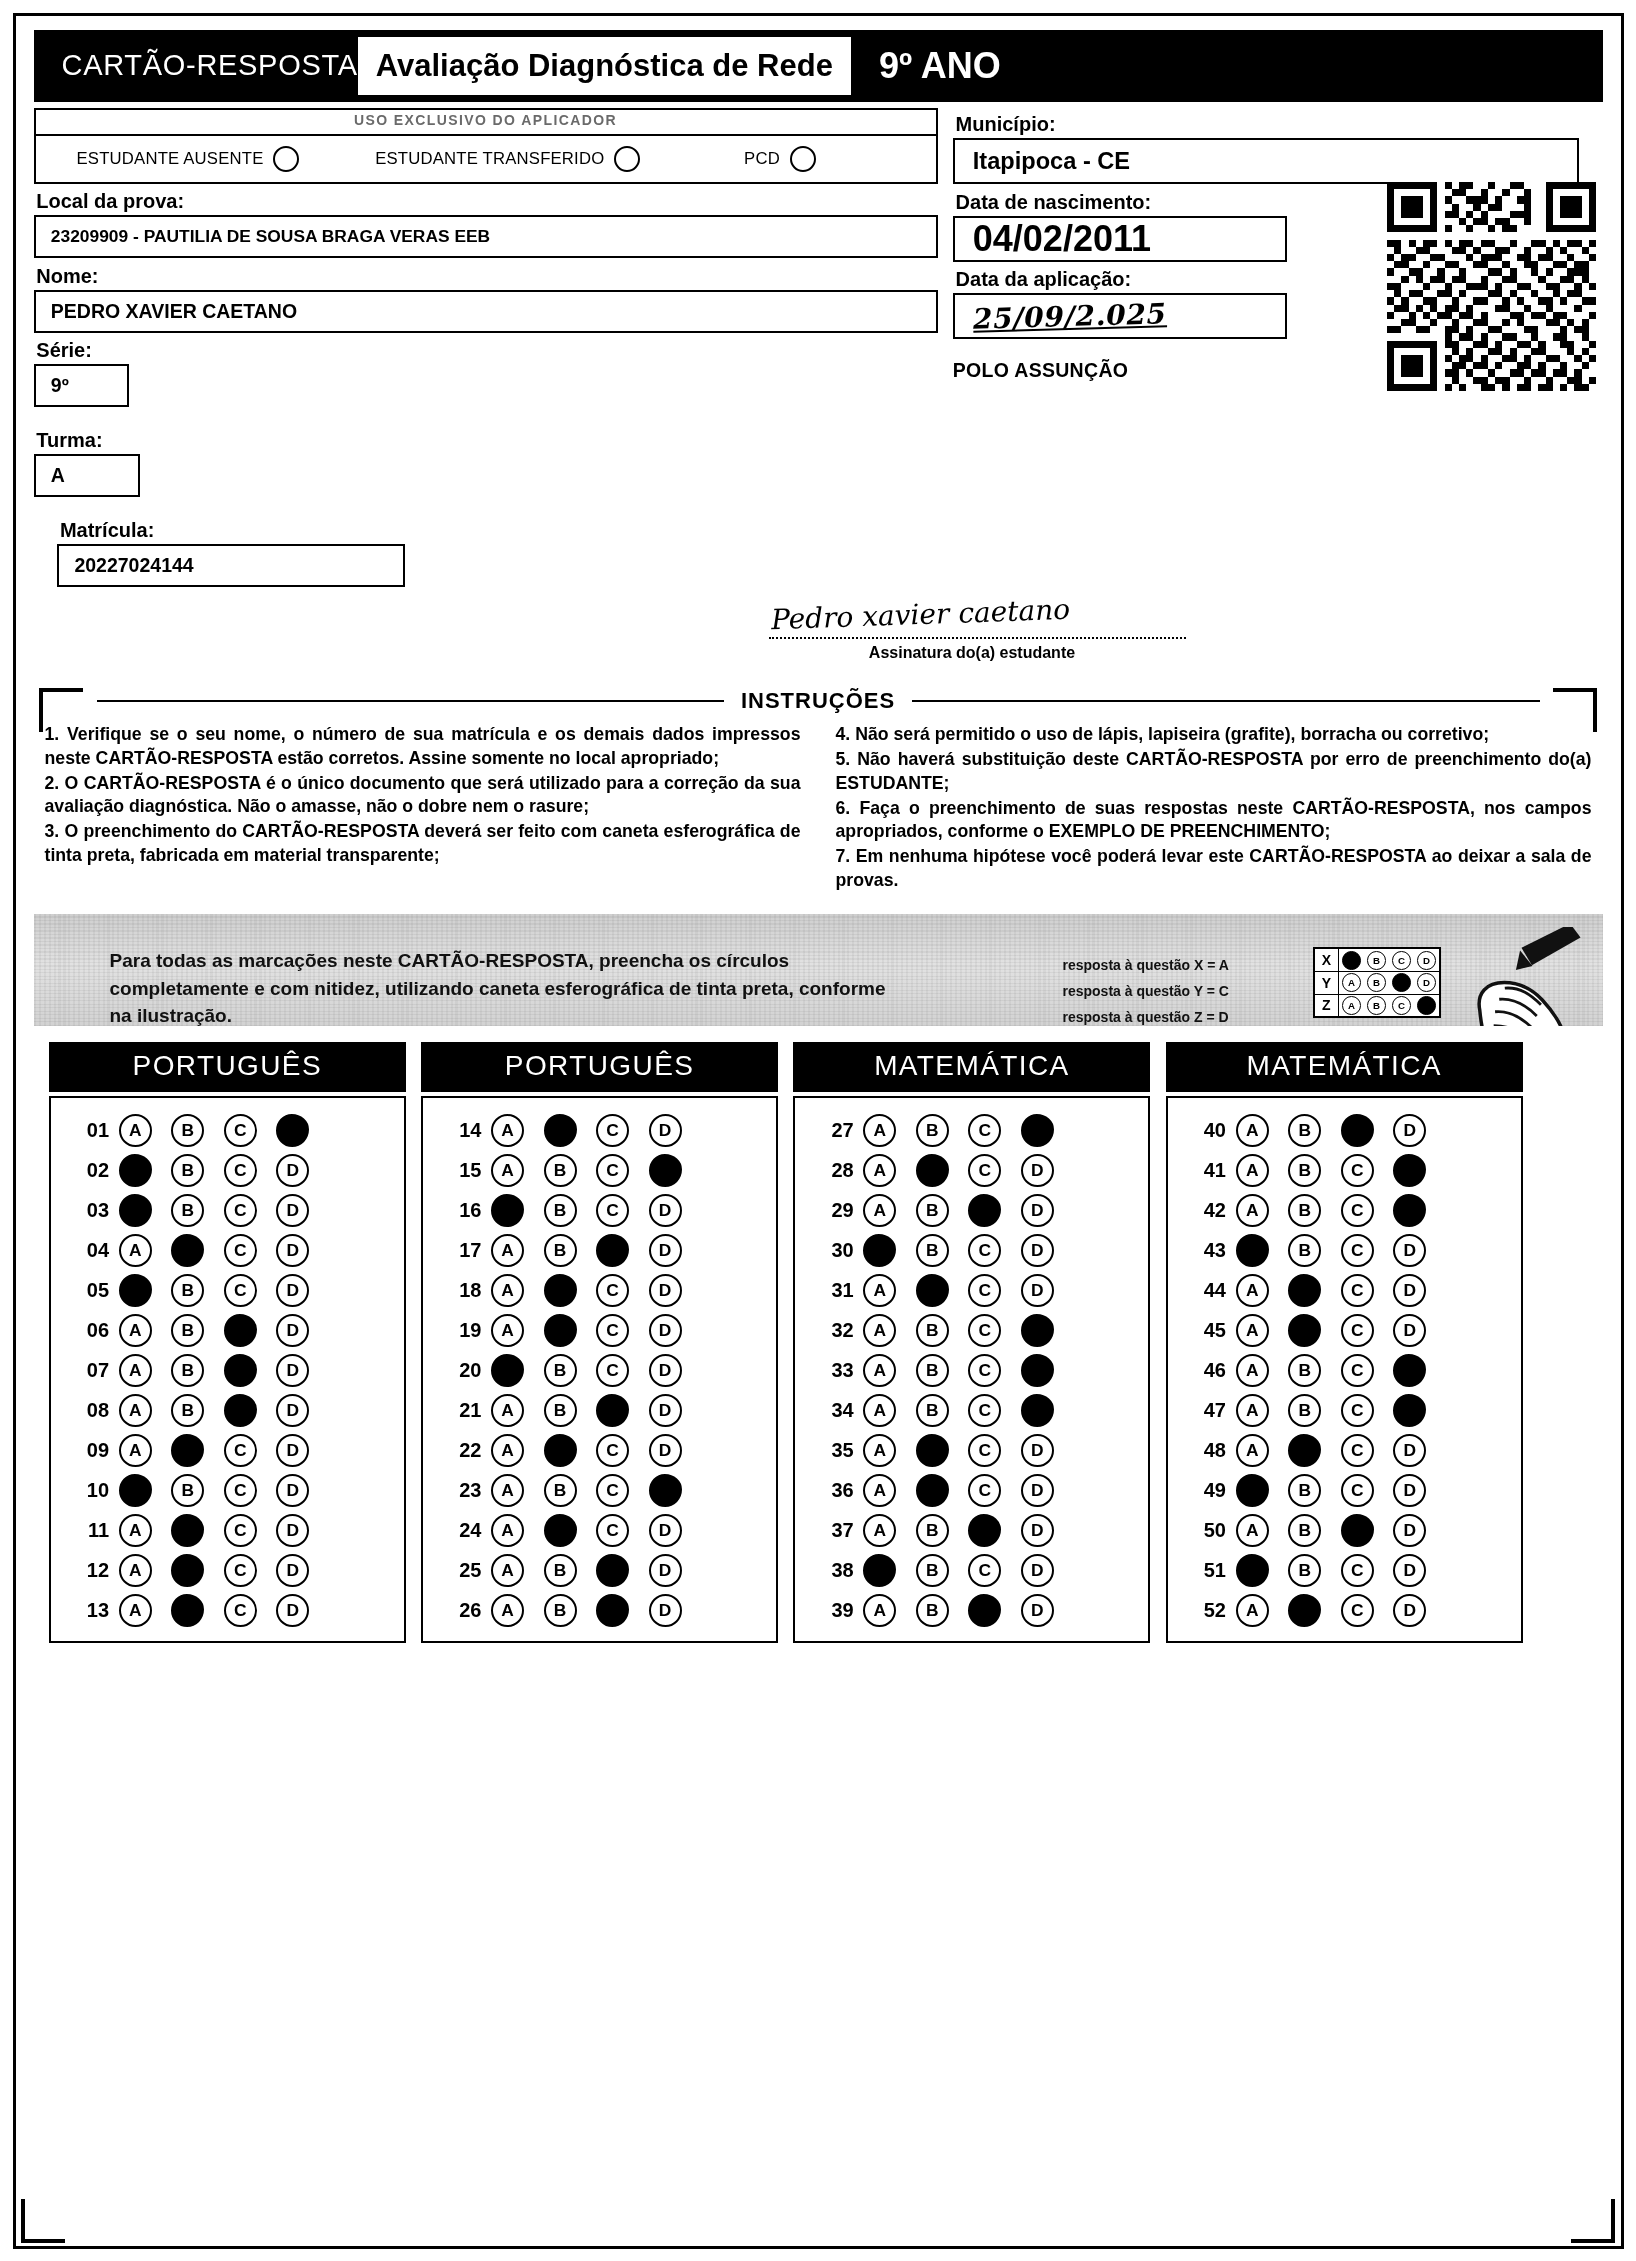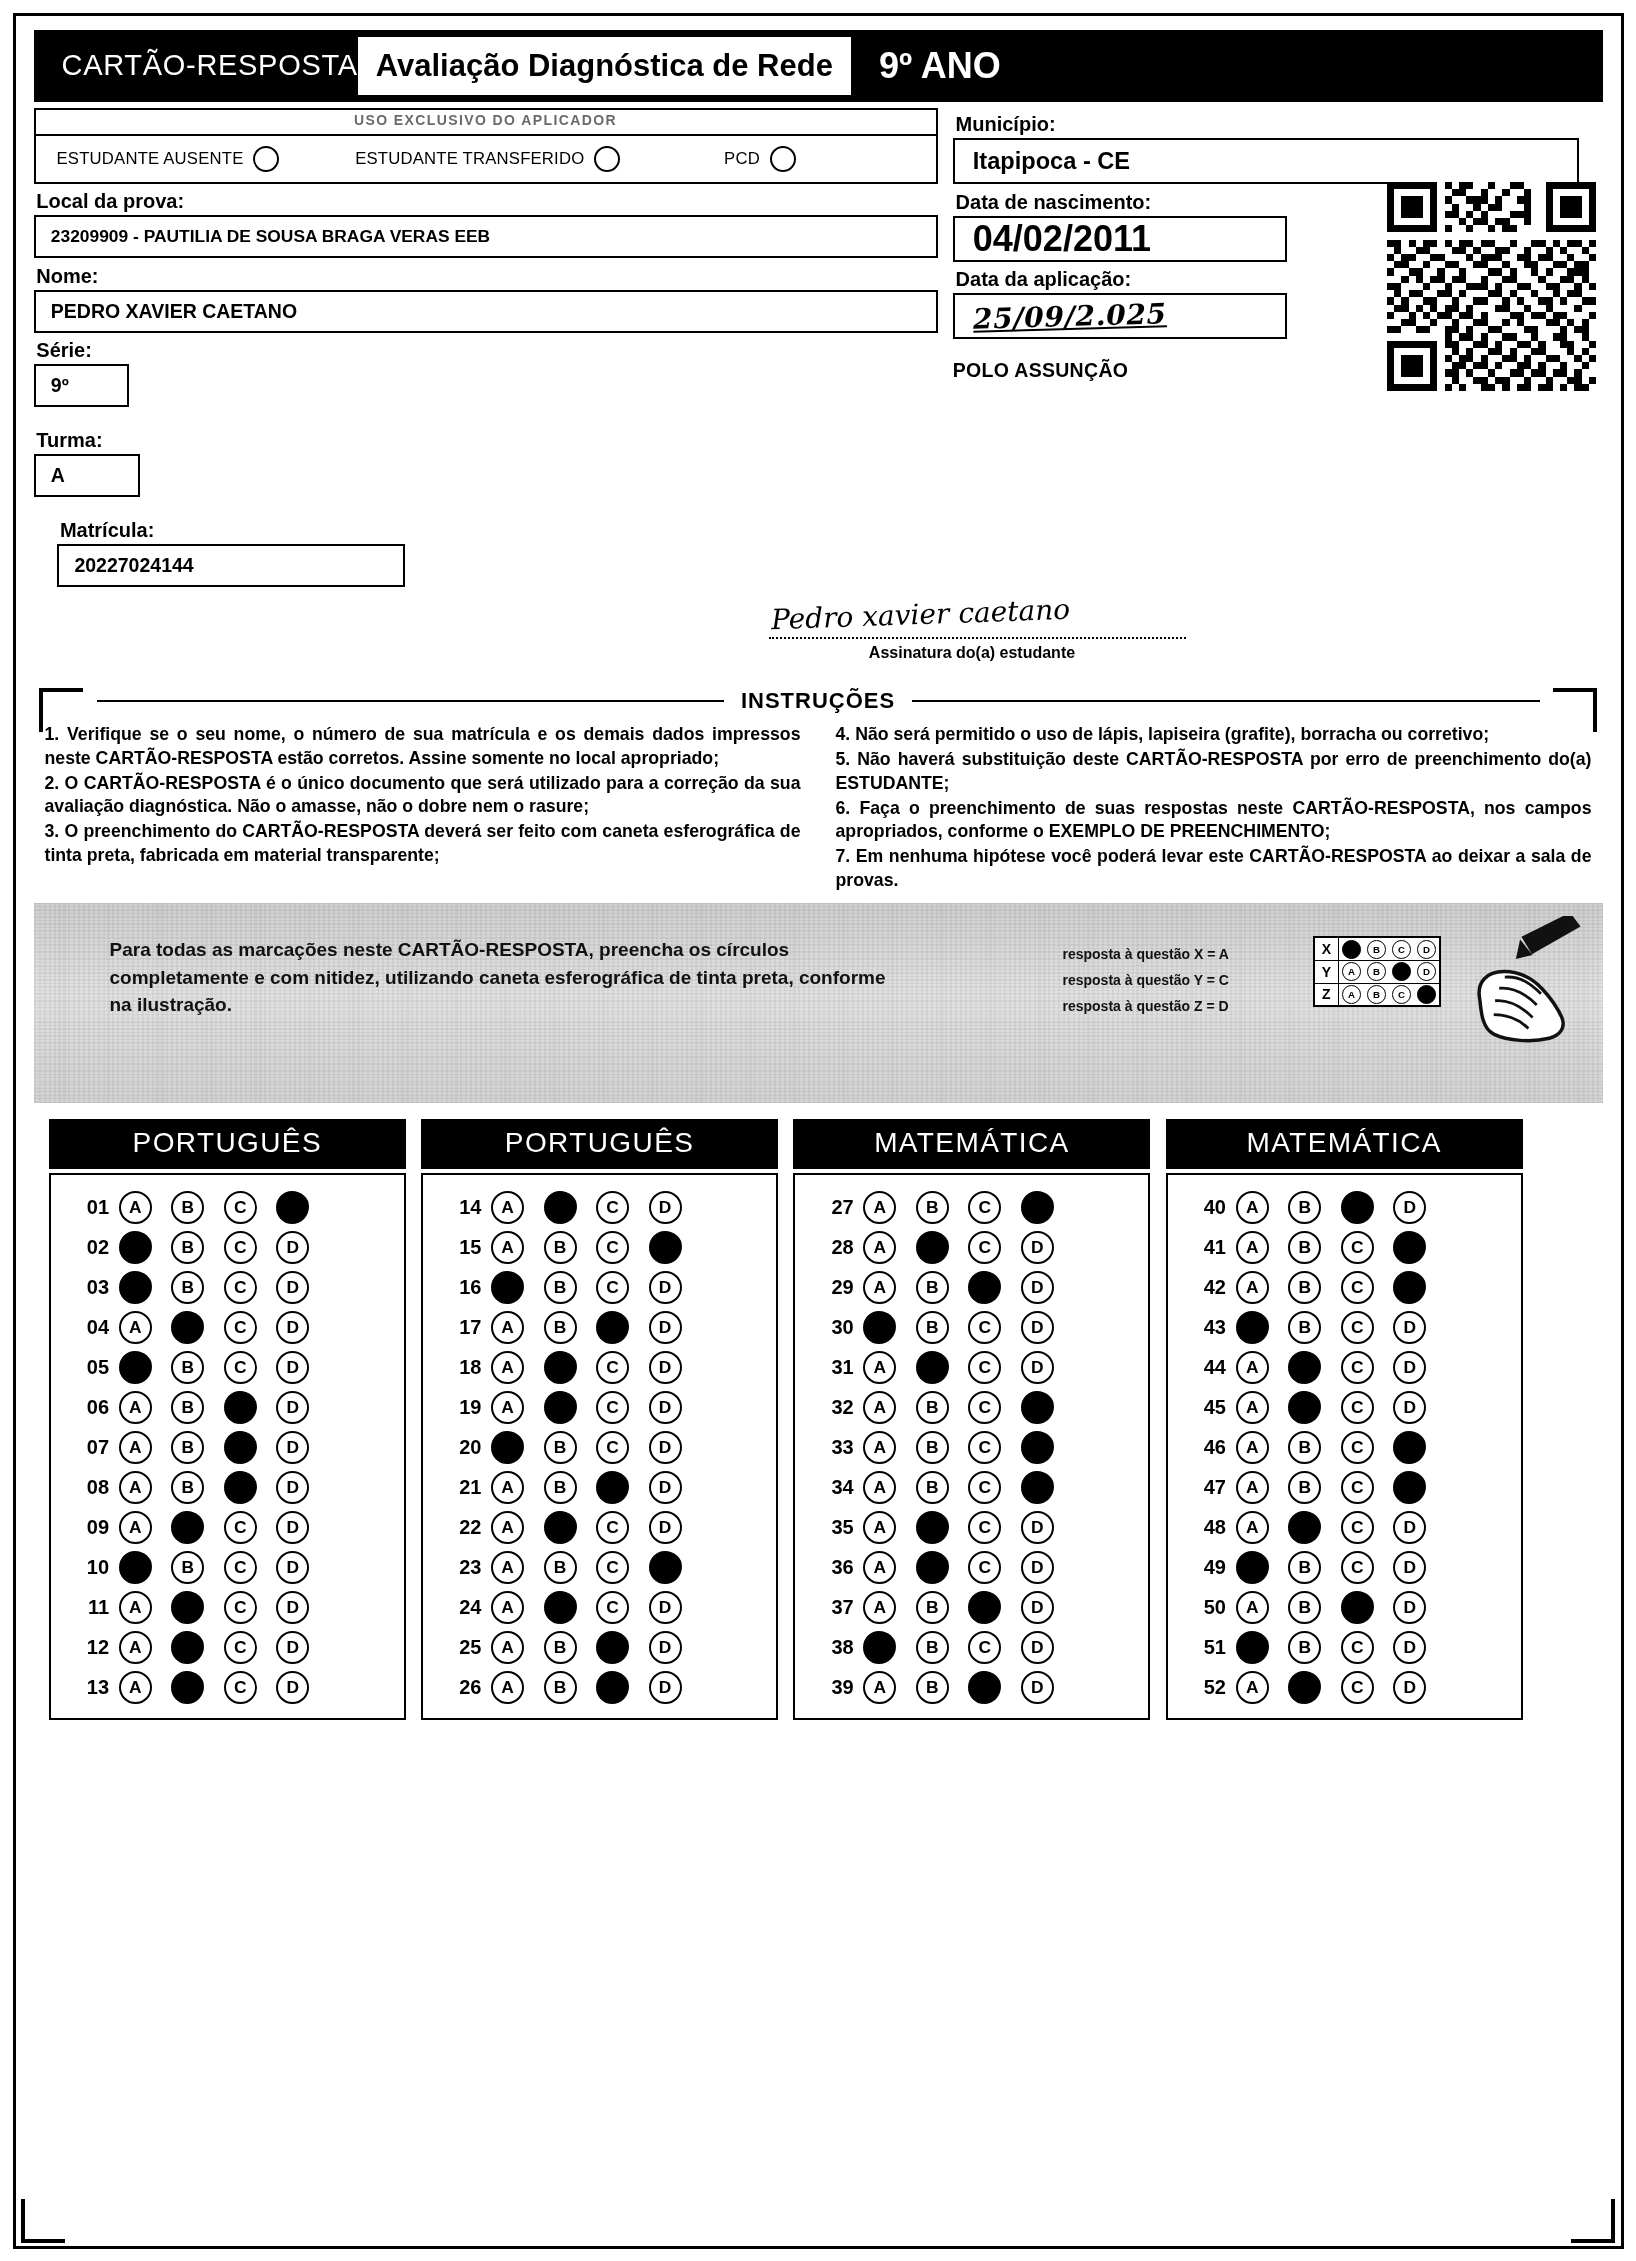--- a/index.html
+++ b/index.html
@@ -106,21 +106,21 @@
     display: flex;
     align-items: center;
     font-size: 16.7px;
     letter-spacing: 0.2px;
   }
   .app-item {
     display: flex;
     align-items: center;
     gap: 9.7px;
   }
-  .app-item.a1 { margin-left: 21px; }
+  .app-item.a1 { margin-left: 41px; }
   .app-item.a2 { margin-left: 76px; }
   .app-item.a3 { margin-left: 104px; }
   .bubble-sm {
     width: 22px; height: 22px;
     border: 2.1px solid #000;
     border-radius: 50%;
     display: inline-block;
   }
 
   .field-label {
@@ -258,21 +258,22 @@
     flex: 1;
     font-size: 17.7px;
     line-height: 1.33;
     text-align: justify;
     font-weight: 700;
   }
   .instr-col p { margin: 0 0 1.4px 0; }
 
   
   .example-band {
-    height: 200px;
+    margin-top: 11px;
+    height: 112px;
     background: #d8d8d8;
     position: relative;
     overflow: hidden;
   }
   .example-band .noise {
     position: absolute; inset: 0;
     background:
       repeating-linear-gradient(0deg, rgba(0,0,0,.05) 0 1.4px, rgba(0,0,0,0) 1.4px 3.5px),
       repeating-linear-gradient(90deg, rgba(0,0,0,.045) 0 2.1px, rgba(0,0,0,0) 2.1px 4.9px),
       linear-gradient(180deg, #cfcfcf, #e2e2e2 45%, #d2d2d2);

